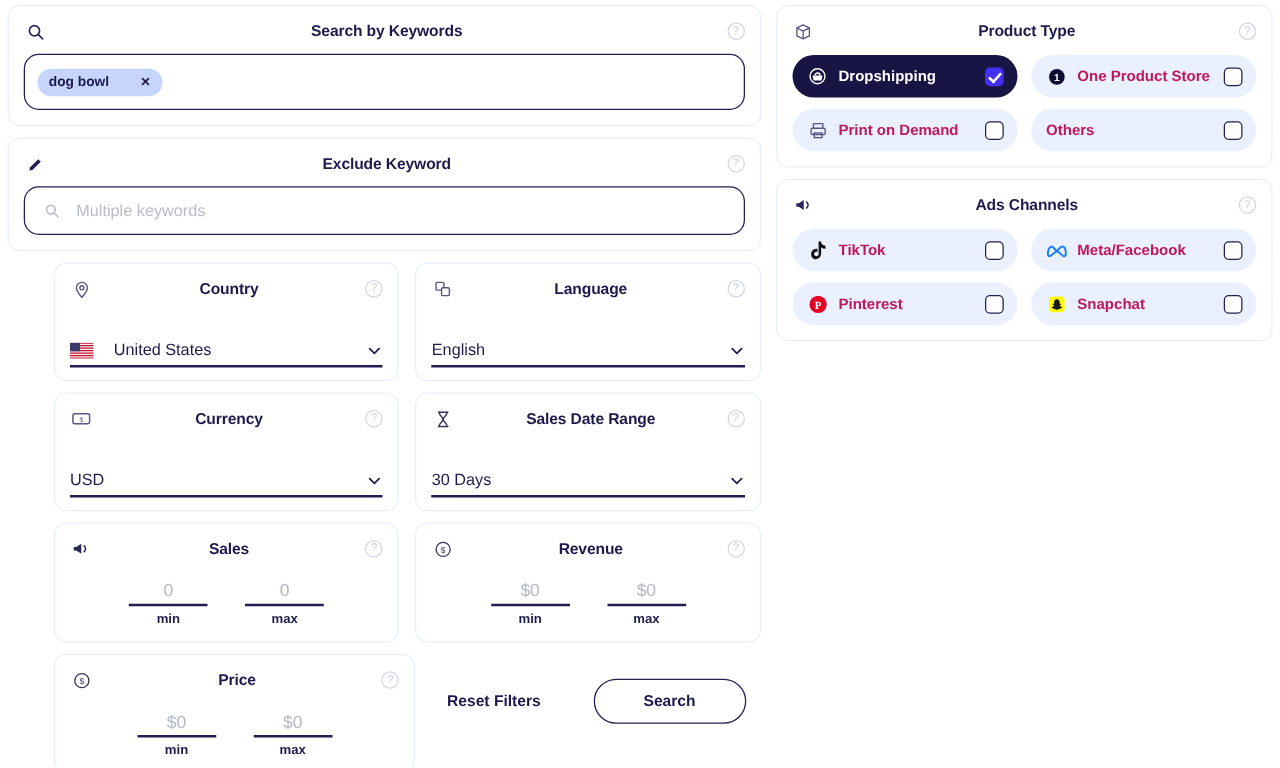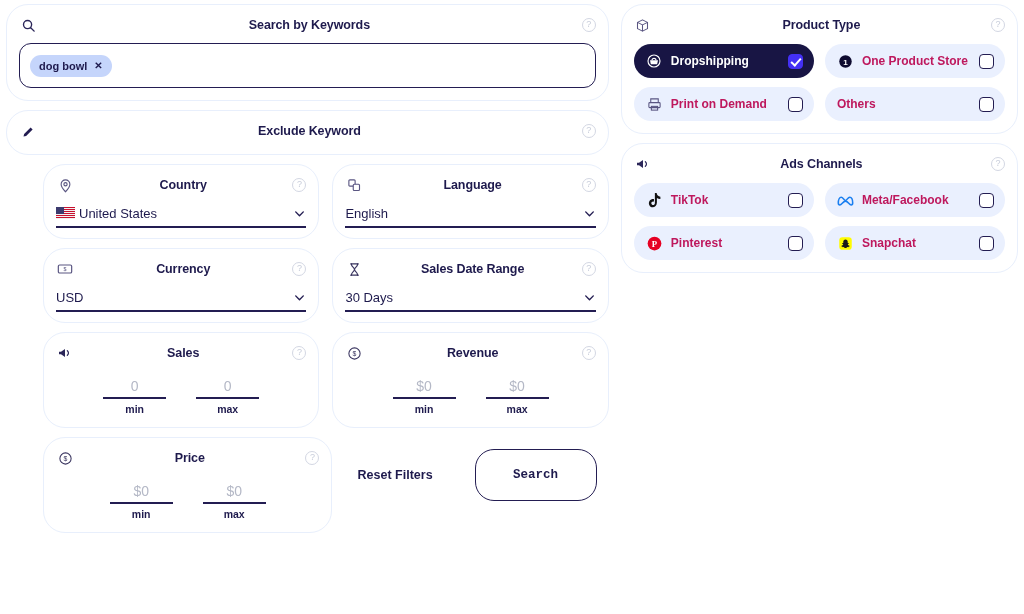--- a/index.html
+++ b/index.html
@@ -16,21 +16,21 @@
     gap: 12px;
     padding: 4px 6px 0 6px;
   }
   .col-left { width: 604px; display: flex; flex-direction: column; gap: 9px; }
   .col-right { width: 398px; display: flex; flex-direction: column; gap: 9px; }
 
   
   .panel {
     background: #ffffff;
     border: 1.5px solid #e8effc;
-    border-radius: 22px;
+    border-radius: 10px;
     padding: 9px 12px 12px 12px;
     position: relative;
   }
   .panel-head {
     display: flex;
     align-items: center;
     position: relative;
     height: 22px;
   }
   .panel-title {
@@ -69,21 +69,21 @@
     padding: 0 10px;
     gap: 6px;
   }
   .chip {
     background: #c5d5fb;
     color: #1e1a4d;
     border-radius: 11px;
     height: 22px;
     display: inline-flex;
     align-items: center;
-    gap: 7px;
+    gap: 25px;
     padding: 0 9px;
     font-size: 11px;
     font-weight: bold;
   }
   .chip-x { font-size: 10px; cursor: pointer; font-weight: bold; }
 
   .ex-box {
     margin-top: 7px;
     height: 39px;
     border: 1.6px solid #231d52;
@@ -103,24 +103,24 @@
   }
   .ex-box input::placeholder { color: #b9bdc9; }
 
   
   .row2 { display: flex; gap: 13px; padding-left: 37px; }
   .row2 > .panel { flex: 1; }
 
   
   .select-panel { padding-bottom: 10px; }
   .select-row {
-    margin-top: 10px;
-    display: flex;
-    align-items: flex-start;
-    gap: 4px;
+    margin-top: 30px;
+    display: flex;
+    align-items: flex-end;
+    gap: 16px;
     border-bottom: 2.5px solid #231d52;
     padding-bottom: 5px;
   }
   .select-val {
     flex: 1;
     font-size: 13px;
     color: #1e1a4d;
   }
   .flag {
     width: 19px; height: 13px;
@@ -163,25 +163,25 @@
     padding-bottom: 20px;
   }
   .reset-btn {
     background: none; border: 0;
     font-family: "Liberation Sans", sans-serif;
     font-size: 12.5px; font-weight: bold;
     color: #1e1a4d;
     cursor: pointer;
   }
   .search-btn {
-    width: 122px; height: 52px;
+    width: 122px; height: 36px;
     border: 1.8px solid #231d52;
     border-radius: 19px;
     background: #fff;
-    font-family: Liberation Mono, monospace;
+    font-family: Liberation Sans, sans-serif;
     font-size: 12.5px; font-weight: bold;
     color: #1e1a4d;
     cursor: pointer;
   }
 
   
   .pill-grid {
     margin-top: 8px;
     display: grid;
     grid-template-columns: 1fr 1fr;
@@ -257,20 +257,29 @@
 
     <div class="panel">
       <div class="panel-head">
         <span class="head-icon">
           <svg width="15" height="15" viewBox="0 0 24 24" fill="#231d52">
               <path d="M4 20l1-4.2L15.4 5.4l3.2 3.2L8.2 19 4 20z"></path>
             </svg>
         </span>
         <span class="panel-title">Exclude Keyword</span>
         <span class="help">?</span>
+      </div>
+      <div class="ex-box">
+        <span class="head-icon">
+          <svg width="13" height="13" viewBox="0 0 24 24" fill="none" stroke="#b9bdc9" stroke-width="2.4" stroke-linecap="round">
+              <circle cx="10.5" cy="10.5" r="6.5"></circle>
+              <line x1="15.5" y1="15.5" x2="21" y2="21"></line>
+            </svg>
+        </span>
+        <input type="text" placeholder="Multiple keywords" style="">
       </div>
     </div>
 
     <div class="row2">
       <div class="panel select-panel">
         <div class="panel-head">
           <span class="head-icon">
             <svg width="15" height="15" viewBox="0 0 24 24" fill="none" stroke="#5a5682" stroke-width="1.8">
                 <path d="M12 22s7-7.1 7-12a7 7 0 10-14 0c0 4.9 7 12 7 12z"></path>
                 <circle cx="12" cy="10" r="2.6"></circle>

